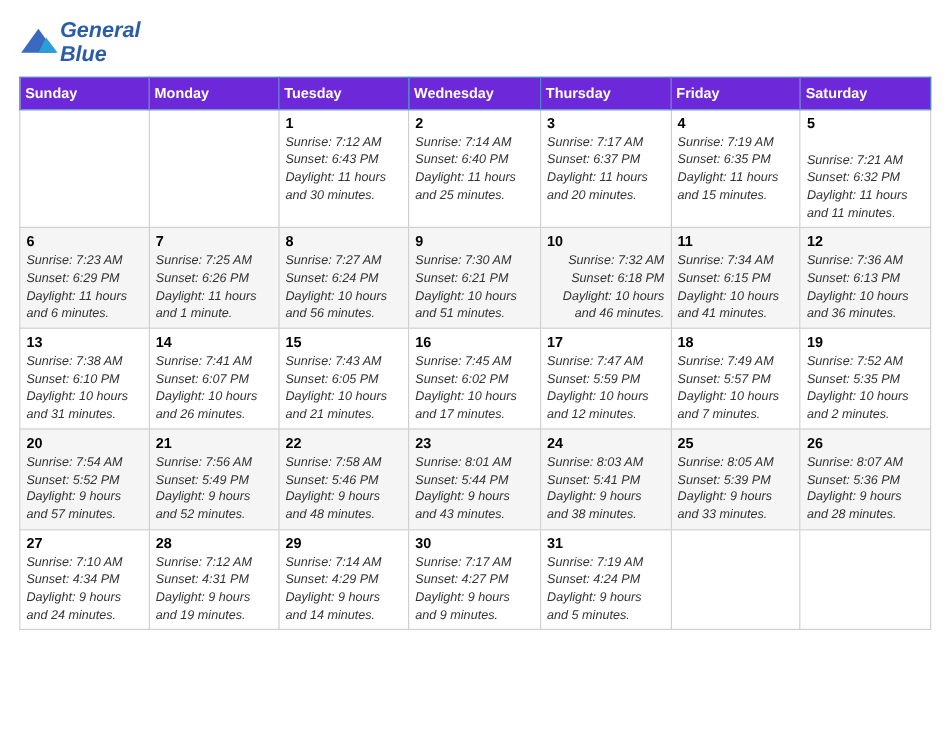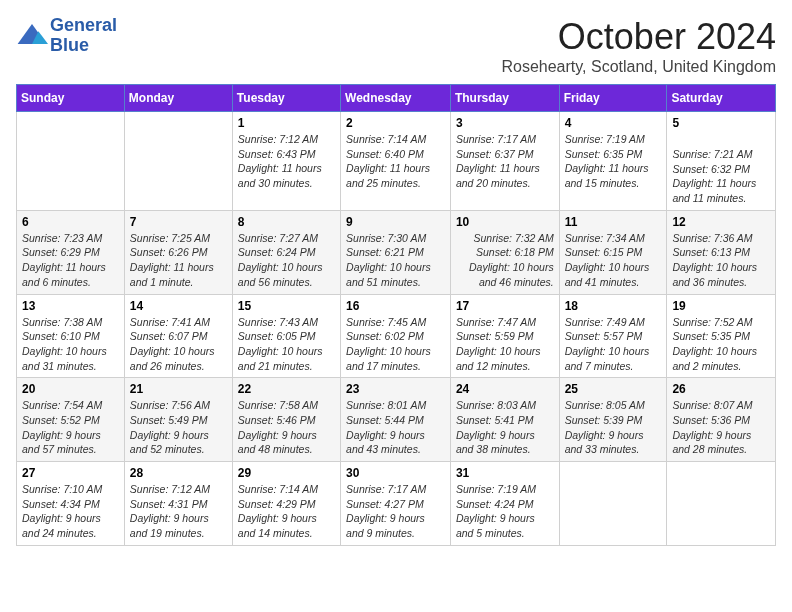--- a/index.html
+++ b/index.html
@@ -6,22 +6,23 @@
     body {
       font-family: Arial, sans-serif;
       background: #fff;
       width: 792px;
       min-height: 612px;
       padding: 16px;
     }
     .header-area {
       display: flex;
       justify-content: space-between;
-      align-items: flex-start;
+      align-items: flex-end;
       margin-bottom: 8px;
+      font-style: italic;
     }
     .logo {
       display: flex;
       align-items: center;
     }
     .logo-text {
       font-size: 18px;
       font-weight: bold;
       color: #2a5ca8;
       line-height: 1.1;
@@ -91,24 +92,20 @@
   <div class="logo">
     <svg class="logo-icon" viewBox="0 0 40 40">
       <polygon points="20,5 38,30 2,30" fill="#3a6abf"></polygon>
       <polygon points="28,14 40,30 20,30" fill="#2a9fd6"></polygon>
     </svg>
     <div class="logo-text">
       <div>General</div>
       <div>Blue</div>
     </div>
   </div>
-  <div class="title-area">
-    <div class="month-title">October 2024</div>
-    <div class="location-title">Rosehearty, Scotland, United Kingdom</div>
-  </div>
 </div>
 
 <table>
   <thead>
     <tr>
     <th>Sunday</th>
         <th>Monday</th>
         <th>Tuesday</th>
         <th>Wednesday</th>
         <th>Thursday</th>

